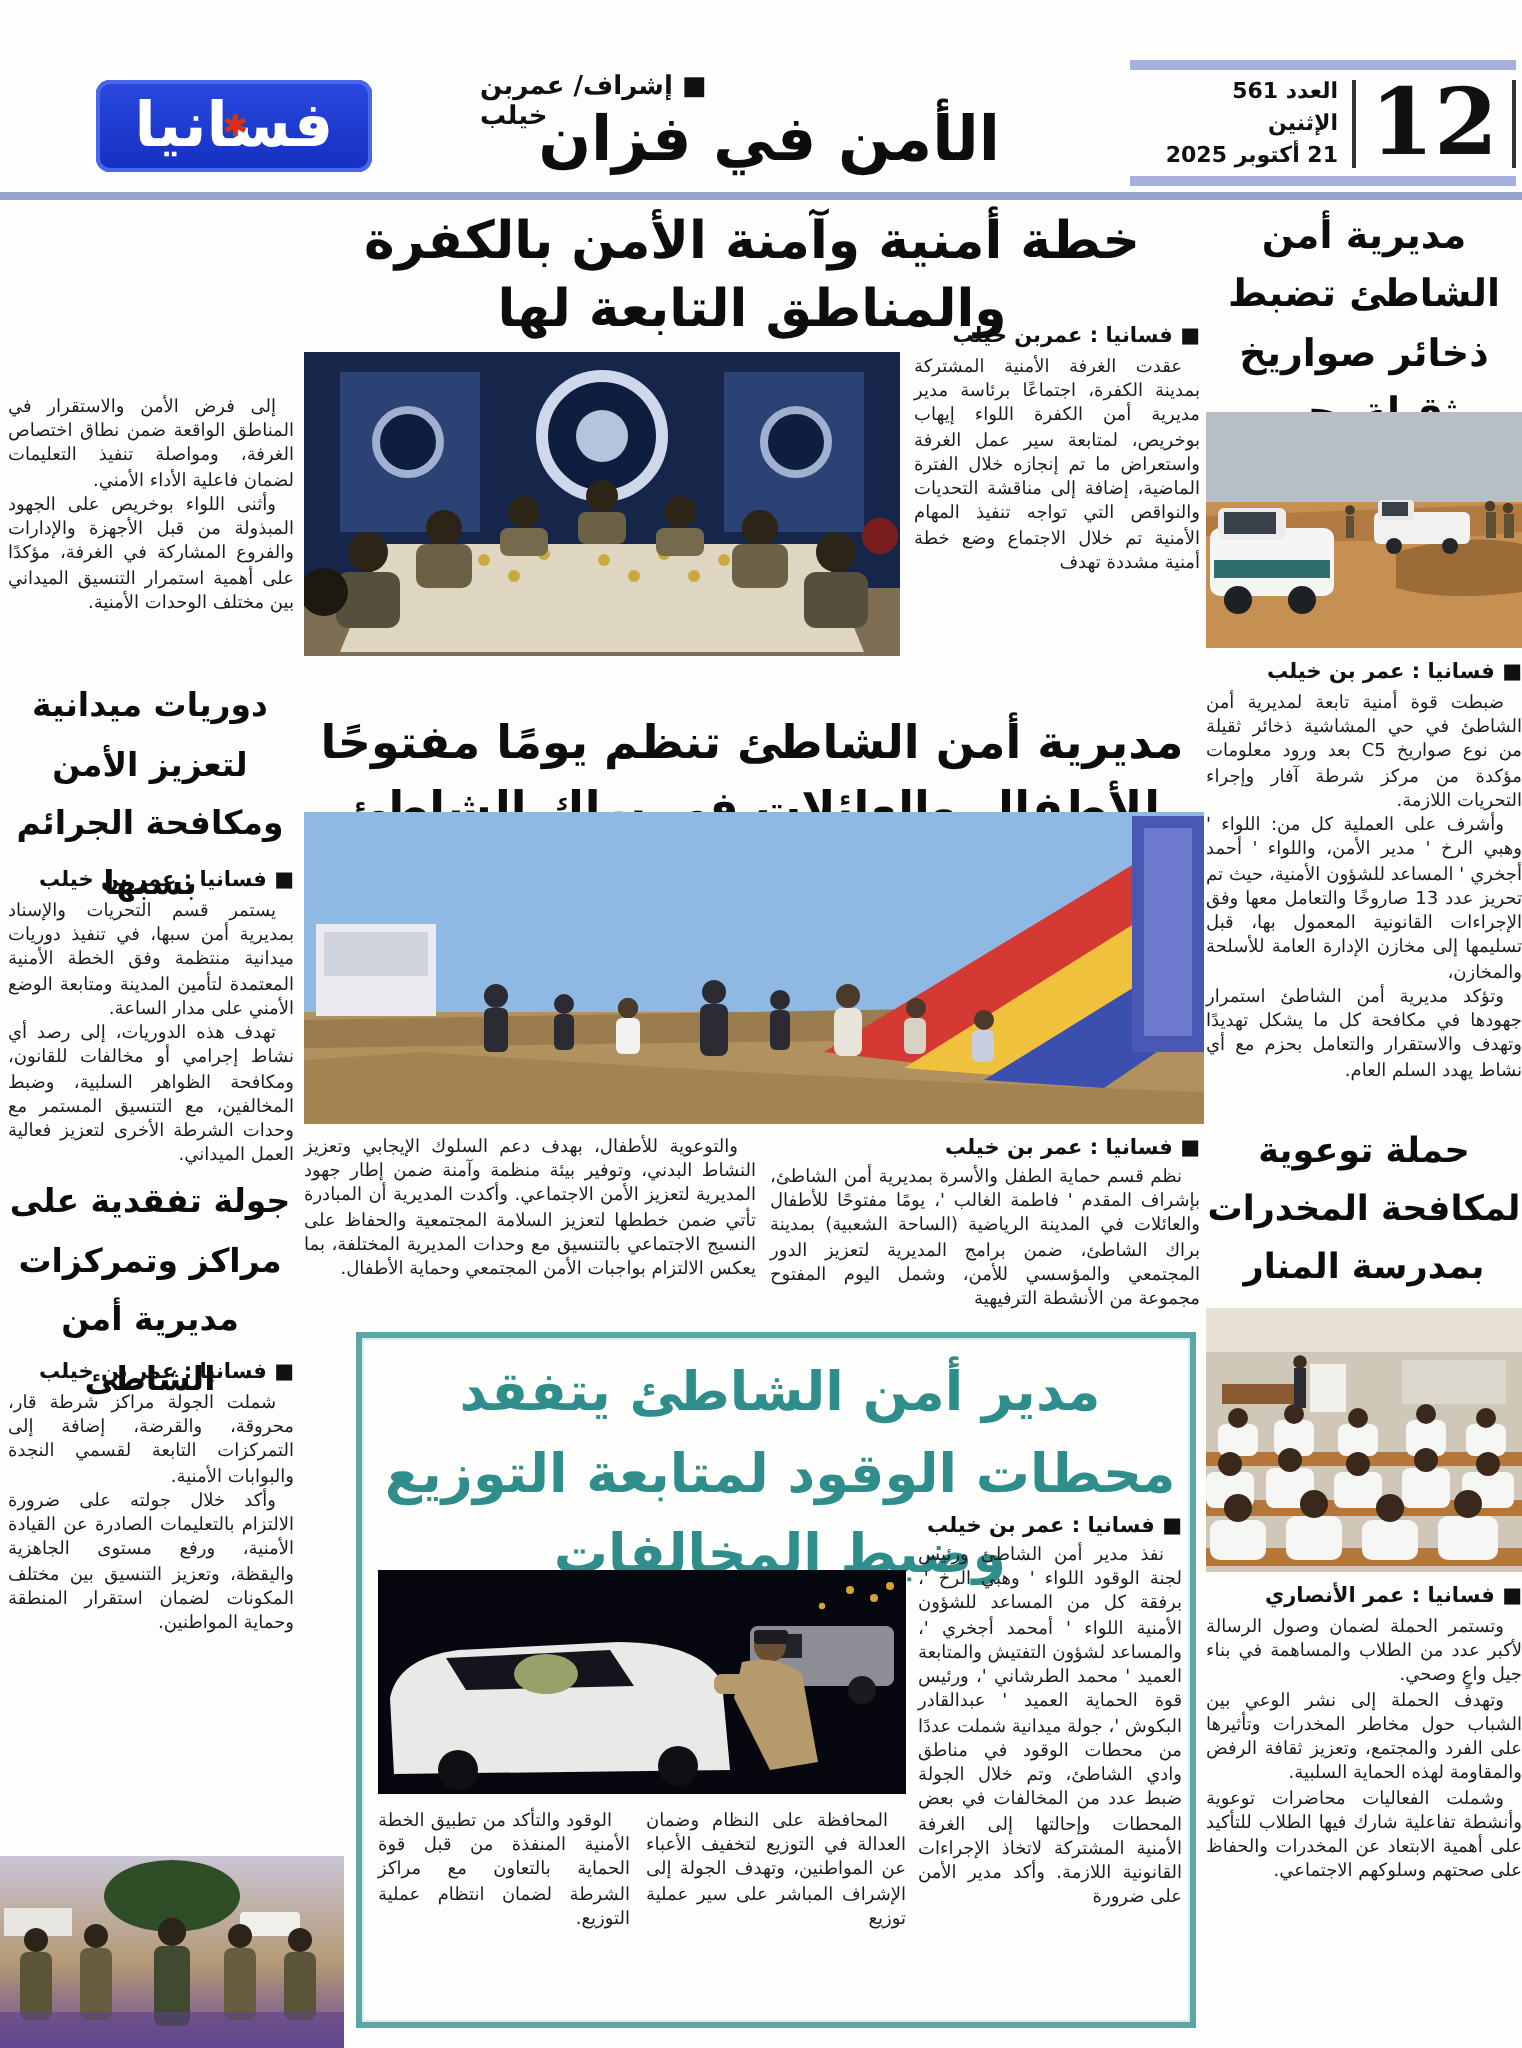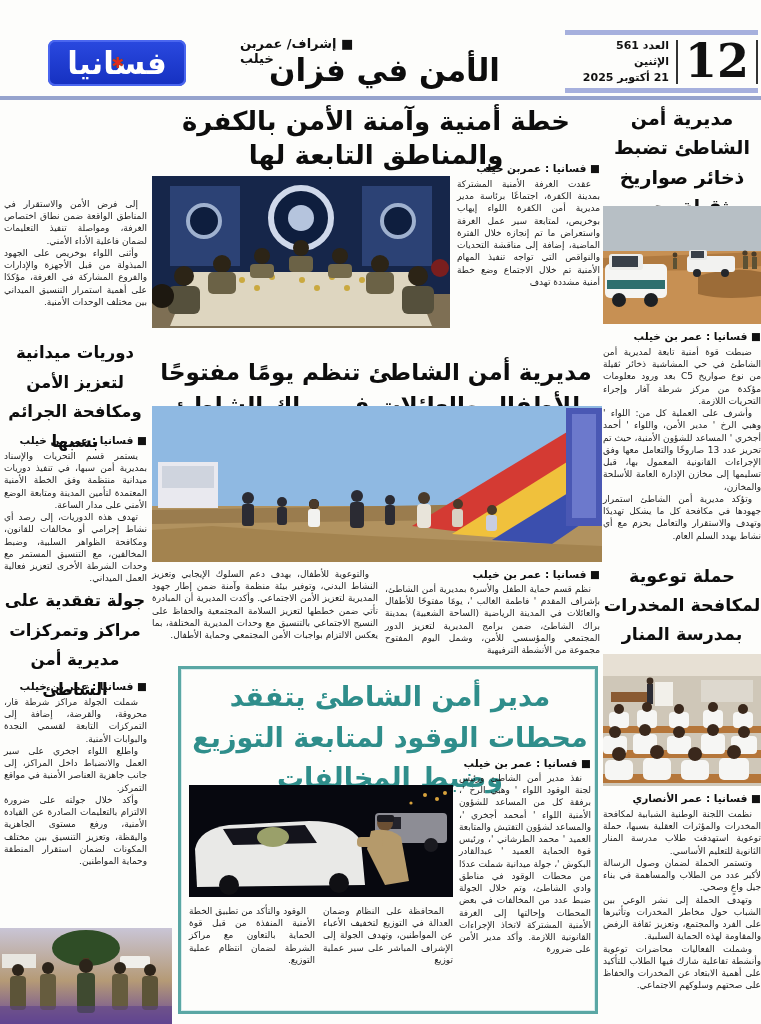--- a/index.html
+++ b/index.html
@@ -162,21 +162,20 @@
             <circle cx="54" cy="98" r="7"></circle>
             <circle cx="92" cy="100" r="7"></circle>
             <circle cx="131" cy="98" r="7"></circle>
         </g>
       </g>
     </svg>
   </div>
 
   <div class="abs byline" style="left:603px;top:792px;width:158px;">■ فسانيا : عمر الأنصاري</div>
   <div class="abs body-text" style="left:603px;top:808px;width:158px;">
-    <p>نظمت اللجنة الوطنية الشبابية لمكافحة المخدرات والمؤثرات العقلية بسبها، حملة توعوية استهدفت طلاب مدرسة المنار الثانوية للتعليم الأساسي.</p>
     <p>وتستمر الحملة لضمان وصول الرسالة لأكبر عدد من الطلاب والمساهمة في بناء جيل واعٍ وصحي.</p>
     <p>وتهدف الحملة إلى نشر الوعي بين الشباب حول مخاطر المخدرات وتأثيرها على الفرد والمجتمع، وتعزيز ثقافة الرفض والمقاومة لهذه الحماية السلبية.</p>
     <p>وشملت الفعاليات محاضرات توعوية وأنشطة تفاعلية شارك فيها الطلاب للتأكيد على أهمية الابتعاد عن المخدرات والحفاظ على صحتهم وسلوكهم الاجتماعي.</p>
   </div>
 
   <div class="abs hl hl-main" style="left:150px;top:105px;width:452px;">خطة أمنية وآمنة الأمن بالكفرة  والمناطق التابعة لها</div>
 
   <div class="abs byline" style="left:457px;top:162px;width:143px;">■ فسانيا : عمربن خيلب</div>
   <div class="abs body-text" style="left:457px;top:178px;width:143px;">
     <p>عقدت الغرفة الأمنية المشتركة بمدينة الكفرة، اجتماعًا برئاسة مدير مديرية أمن الكفرة اللواء إيهاب بوخريص، لمتابعة سير عمل الغرفة واستعراض ما تم إنجازه خلال الفترة الماضية، إضافة إلى مناقشة التحديات والنواقص التي تواجه تنفيذ المهام الأمنية تم خلال الاجتماع وضع خطة أمنية مشددة تهدف</p>
@@ -280,21 +279,20 @@
   <div class="abs byline" style="left:4px;top:434px;width:143px;">■ فسانيا : عمر بن خيلب</div>
   <div class="abs body-text" style="left:4px;top:450px;width:143px;">
     <p>يستمر قسم التحريات والإسناد بمديرية أمن سبها، في تنفيذ دوريات ميدانية منتظمة وفق الخطة الأمنية المعتمدة لتأمين المدينة ومتابعة الوضع الأمني على مدار الساعة.</p>
     <p>تهدف هذه الدوريات، إلى رصد أي نشاط إجرامي أو مخالفات للقانون، ومكافحة الظواهر السلبية، وضبط المخالفين، مع التنسيق المستمر مع وحدات الشرطة الأخرى لتعزيز فعالية العمل الميداني.</p>
   </div>
 
   <div class="abs hl hl-left" style="left:2px;top:586px;width:146px;">جولة تفقدية على مراكز وتمركزات مديرية أمن الشاطئ</div>
   <div class="abs byline" style="left:4px;top:680px;width:143px;">■ فسانيا : عمر بن خيلب</div>
   <div class="abs body-text" style="left:4px;top:696px;width:143px;">
     <p>شملت الجولة مراكز شرطة قار، محروقة، والقرضة، إضافة إلى التمركزات التابعة لقسمي النجدة والبوابات الأمنية.</p>
-    <p>واطلع اللواء اجخري على سير العمل والانضباط داخل المراكز، إلى جانب جاهزية العناصر الأمنية في مواقع التمركز.</p>
     <p>وأكد خلال جولته على ضرورة الالتزام بالتعليمات الصادرة عن القيادة الأمنية، ورفع مستوى الجاهزية واليقظة، وتعزيز التنسيق بين مختلف المكونات لضمان استقرار المنطقة وحماية المواطنين.</p>
   </div>
 
   <div class="abs photo" style="left:0;top:928px;width:172px;height:96px;">
     <svg viewBox="0 0 172 96" preserveAspectRatio="none">
       <defs>
         <linearGradient id="dusk" x1="0" y1="0" x2="0" y2="1">
           <stop offset="0" stop-color="#c9c5d6"></stop>
             <stop offset="0.55" stop-color="#b59a76"></stop>
             <stop offset="1" stop-color="#6a4a98"></stop>

